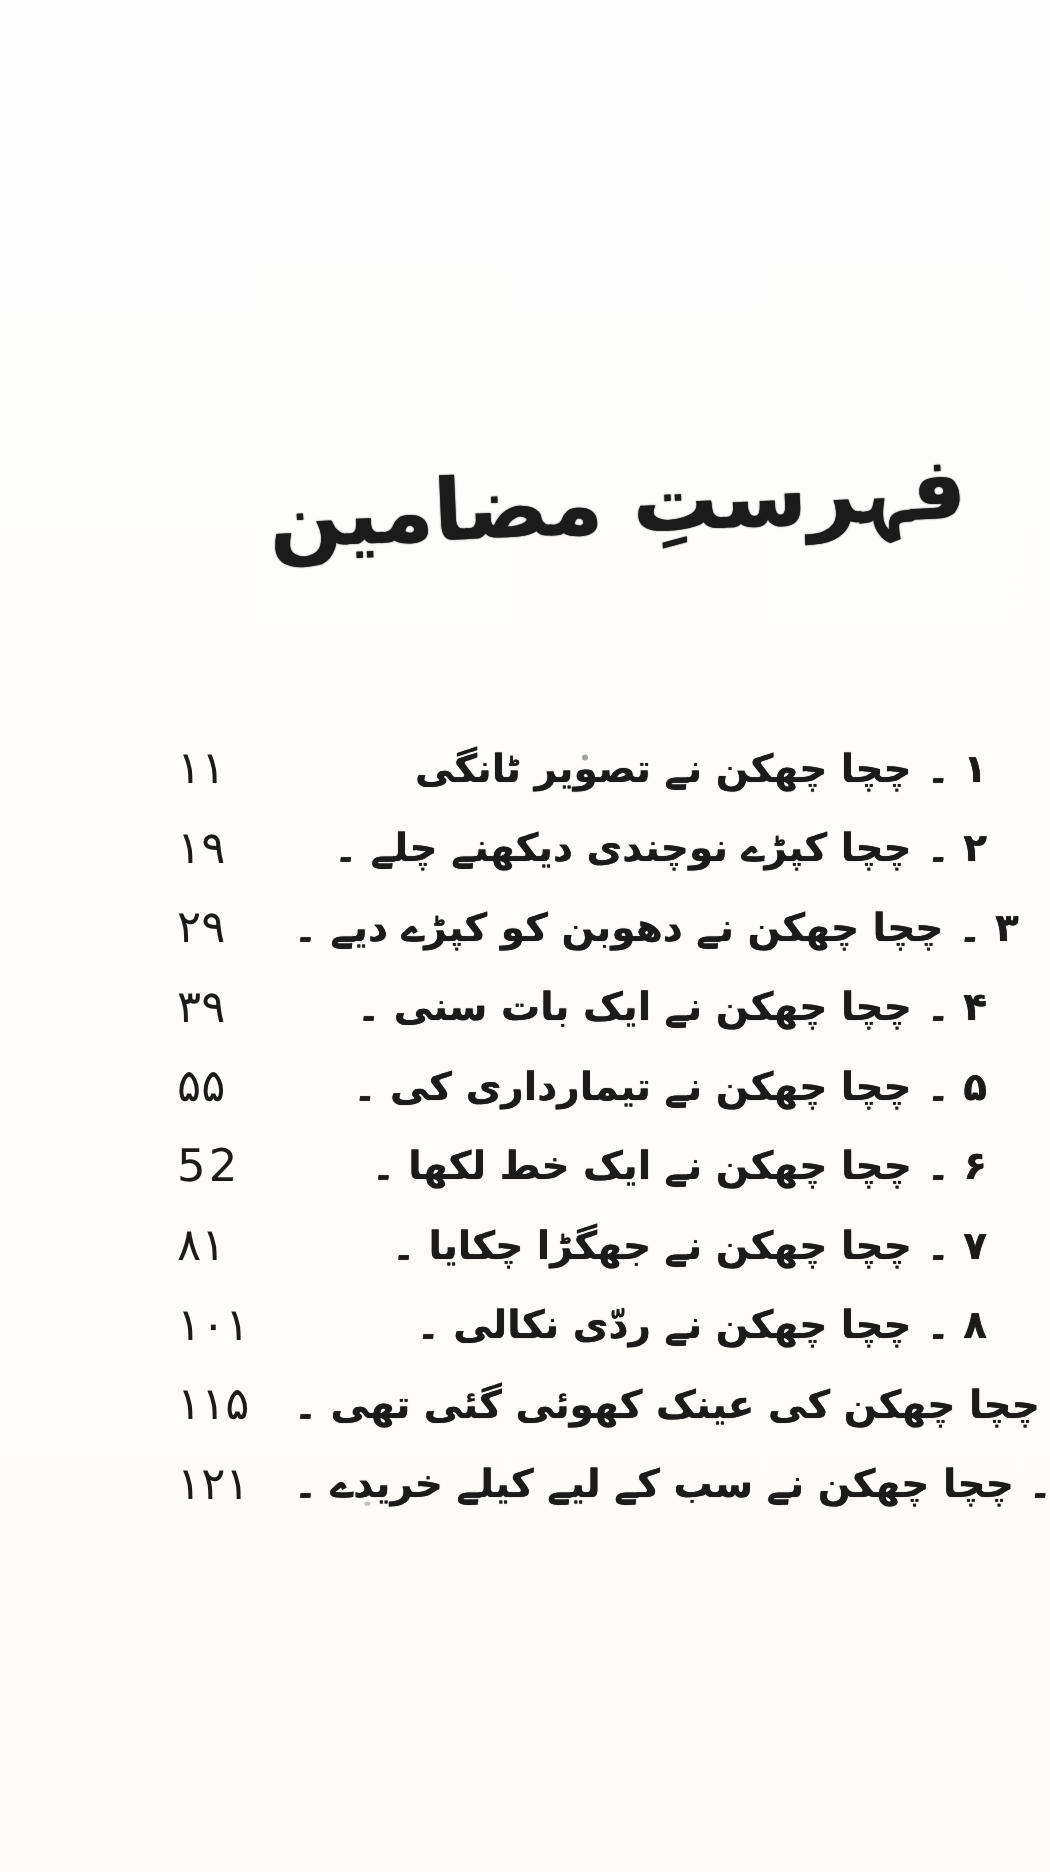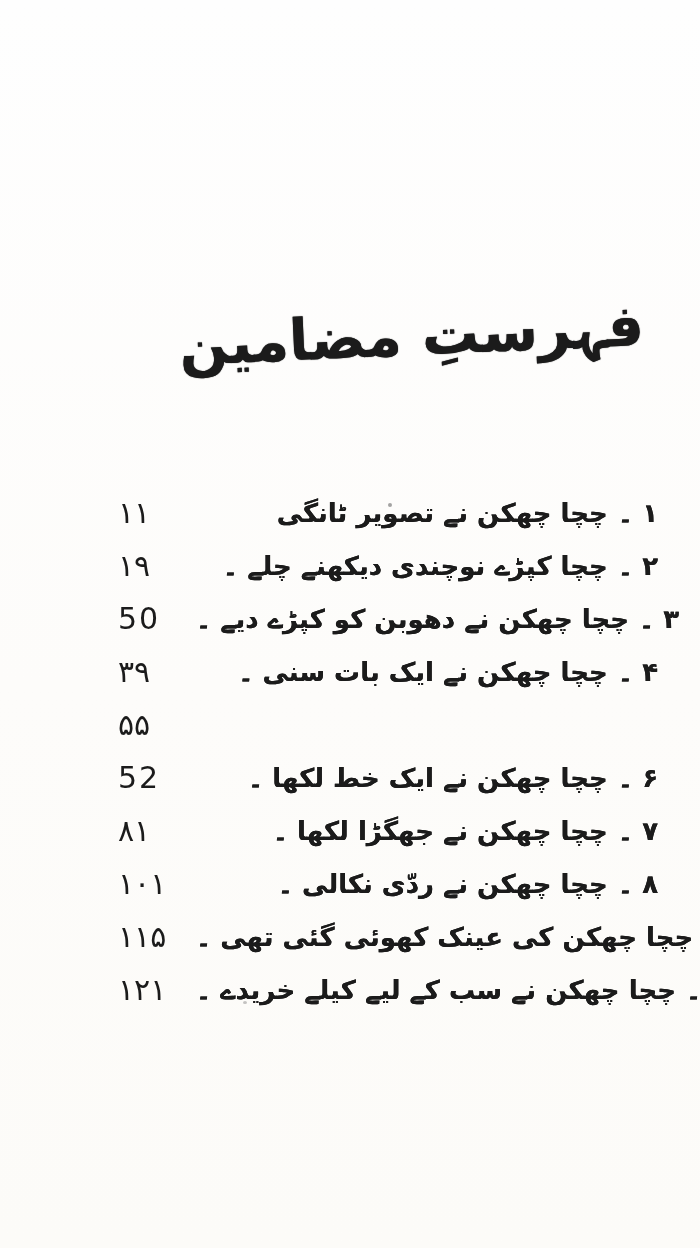--- a/index.html
+++ b/index.html
@@ -91,48 +91,51 @@
     </div>
 
     <div class="toc-row">
       <div class="row-pageno">۱۹</div>
       <div class="row-text">
         <span class="entry-num">۲ ۔</span><span>چچا کپڑے نوچندی دیکھنے چلے ۔</span>
       </div>
     </div>
 
     <div class="toc-row">
-      <div class="row-pageno">50</div>
+      <div class="row-pageno">۲۹</div>
       <div class="row-text">
         <span class="entry-num">۳ ۔</span><span>چچا چھکن نے دھوبن کو کپڑے دیے ۔</span>
       </div>
     </div>
 
     <div class="toc-row">
       <div class="row-pageno">۳۹</div>
       <div class="row-text">
         <span class="entry-num">۴ ۔</span><span>چچا چھکن نے ایک بات سنی ۔</span>
       </div>
     </div>
 
     <div class="toc-row">
       <div class="row-pageno">۵۵</div>
+      <div class="row-text">
+        <span class="entry-num">۵ ۔</span><span>چچا چھکن نے تیمارداری کی ۔</span>
+      </div>
     </div>
 
     <div class="toc-row">
       <div class="row-pageno">52</div>
       <div class="row-text">
         <span class="entry-num">۶ ۔</span><span>چچا چھکن نے ایک خط لکھا ۔</span>
       </div>
     </div>
 
     <div class="toc-row">
       <div class="row-pageno">۸۱</div>
       <div class="row-text">
-        <span class="entry-num">۷ ۔</span><span>چچا چھکن نے جھگڑا لکھا ۔</span>
+        <span class="entry-num">۷ ۔</span><span>چچا چھکن نے جھگڑا چکایا ۔</span>
       </div>
     </div>
 
     <div class="toc-row">
       <div class="row-pageno">۱۰۱</div>
       <div class="row-text">
         <span class="entry-num">۸ ۔</span><span>چچا چھکن نے ردّی نکالی ۔</span>
       </div>
     </div>
 

